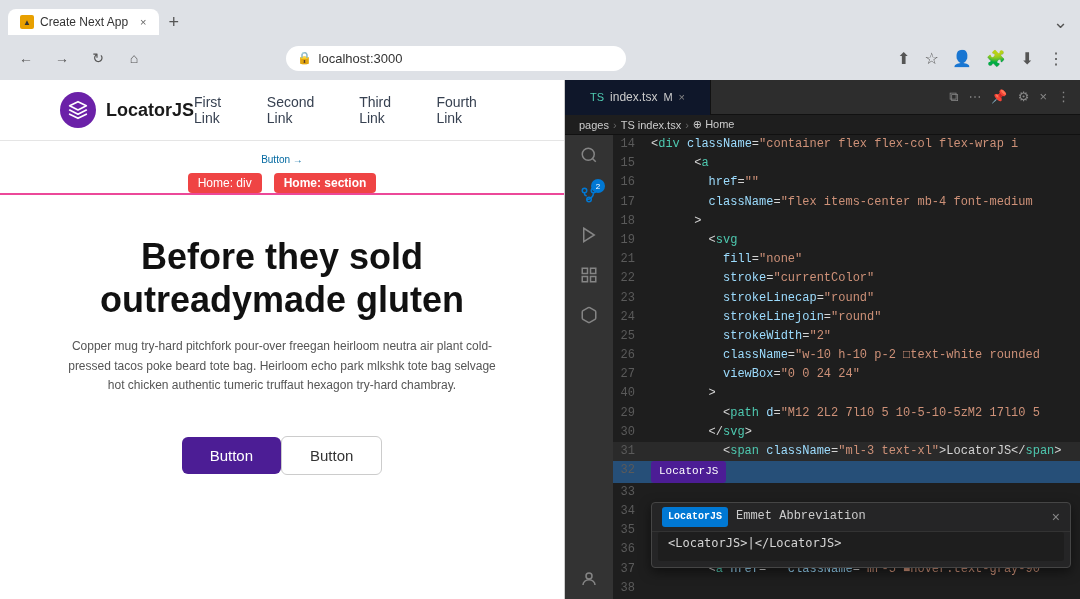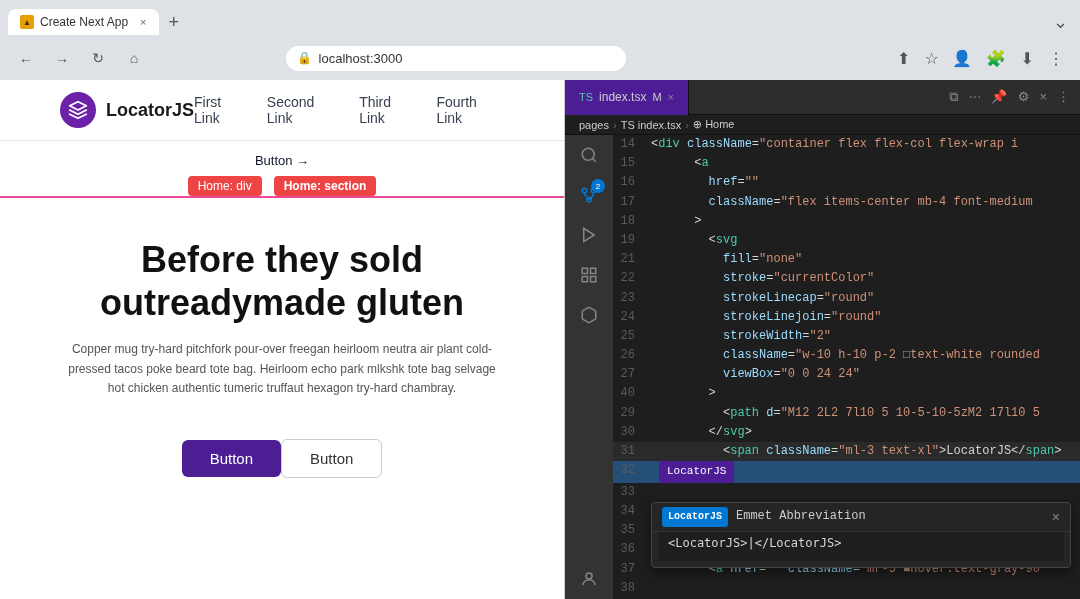--- a/index.html
+++ b/index.html
@@ -30,41 +30,41 @@
     
     .site-nav { display: flex; align-items: center; padding: 12px 60px; border-bottom: 1px solid #e5e5e5; }
     .logo-area { display: flex; align-items: center; gap: 10px; margin-right: auto; }
     .logo-icon { width: 36px; height: 36px; background: #6b21a8; border-radius: 50%; display: flex; align-items: center; justify-content: center; color: white; font-size: 14px; }
     .logo-text { font-size: 18px; font-weight: 600; color: #1a1a1a; }
     .nav-links { display: flex; gap: 18px; align-items: center; }
     .nav-link { font-size: 14px; color: #374151; text-decoration: none; cursor: pointer; }
 
     
     .locator-section { position: relative; }
-    .btn-arrow { display: inline-flex; align-items: flex-end; gap: 4px; font-size: 13px; color: #0f172a; padding: 4px 0; }
+    .btn-arrow { display: inline-flex; align-items: flex-end; gap: 4px; font-size: 10px; color: #0369a1; padding: 4px 0; }
     .locator-badges { display: flex; gap: 12px; margin-top: 4px; }
     .badge { padding: 3px 10px; border-radius: 4px; font-size: 12px; font-weight: 500; color: white; }
     .badge-div { background: #ef4444; }
     .badge-section { background: #ef4444; font-weight: bold; }
 
     
     .pink-line { height: 2px; background: #ec4899; width: 100%; }
 
     
     .hero { padding: 40px 60px 30px; }
     .hero h1 { font-size: 36px; font-weight: 700; color: #111; line-height: 1.2; margin-bottom: 16px; }
     .hero p { font-size: 12px; color: #555; line-height: 1.6; text-align: center; max-width: 440px; margin: 0 auto 41px; }
     .hero-buttons { display: flex; gap: 0; align-items: center; justify-content: center; }
     .btn-primary { background: #4c1d95; color: white; border: none; padding: 10px 28px; border-radius: 6px; font-size: 15px; cursor: pointer; }
     .btn-secondary { background: #fff; color: #333; border: 1.5px solid #ccc; padding: 10px 28px; border-radius: 6px; font-size: 15px; cursor: pointer; }
 
     
     .vscode-panel { flex: 1; background: #1e1e1e; display: flex; flex-direction: column; overflow: hidden; }
     .vscode-tabs { background: #2d2d2d; display: flex; align-items: center; padding: 0; height: 35px; border-bottom: 1px solid #111; }
-    .vscode-tab { display: flex; align-items: center; gap: 6px; padding: 0 14px; height: 35px; background: #4c1d95; font-size: 12px; color: #ccc; border-right: 1px solid #111; }
+    .vscode-tab { display: flex; align-items: center; gap: 6px; padding: 0 25px; height: 35px; background: #0f172a; font-size: 12px; color: #ccc; border-right: 1px solid #111; }
     .vscode-tab .close-icon { font-size: 11px; color: #888; }
     .vscode-tab-actions { margin-left: auto; display: flex; gap: 10px; padding-right: 10px; color: #888; font-size: 13px; }
 
     .vscode-breadcrumb { background: #1e1e1e; padding: 3px 14px; font-size: 11px; color: #888; display: flex; gap: 4px; align-items: center; border-bottom: 1px solid #111; }
     .vscode-breadcrumb span { color: #ccc; }
     .vscode-breadcrumb .sep { color: #666; }
 
     .vscode-main { display: flex; flex: 1; overflow: hidden; }
 
     
@@ -316,21 +316,21 @@
           <div class="code-line">
             <span class="line-num">30</span>
             <span class="line-content">        <span class="punc">&lt;/</span><span class="tag">svg</span><span class="punc">&gt;</span></span>
           </div>
 
           <div class="code-line line-highlighted">
             <span class="line-num">31</span>
             <span class="line-content">          <span class="punc">&lt;</span><span class="tag">span</span> <span class="attr">className</span><span class="punc">=</span><span class="str">"ml-3 text-xl"</span><span class="punc">&gt;</span><span class="text-content">LocatorJS</span><span class="punc">&lt;/</span><span class="tag">span</span><span class="punc">&gt;</span></span>
           </div>
 
-          <div class="code-line line-selected" style="position:relative;gap:8px;">
+          <div class="code-line line-selected" style="position:relative;">
             <span class="line-num">32</span>
             <span class="line-content"><span class="locator-tooltip">LocatorJS</span></span>
           </div>
           <div class="code-line">
             <span class="line-num">33</span>
             <span class="line-content"></span>
           </div>
 
           <div style="position:relative; margin-left:38px;">
             <div class="emmet-popup">

